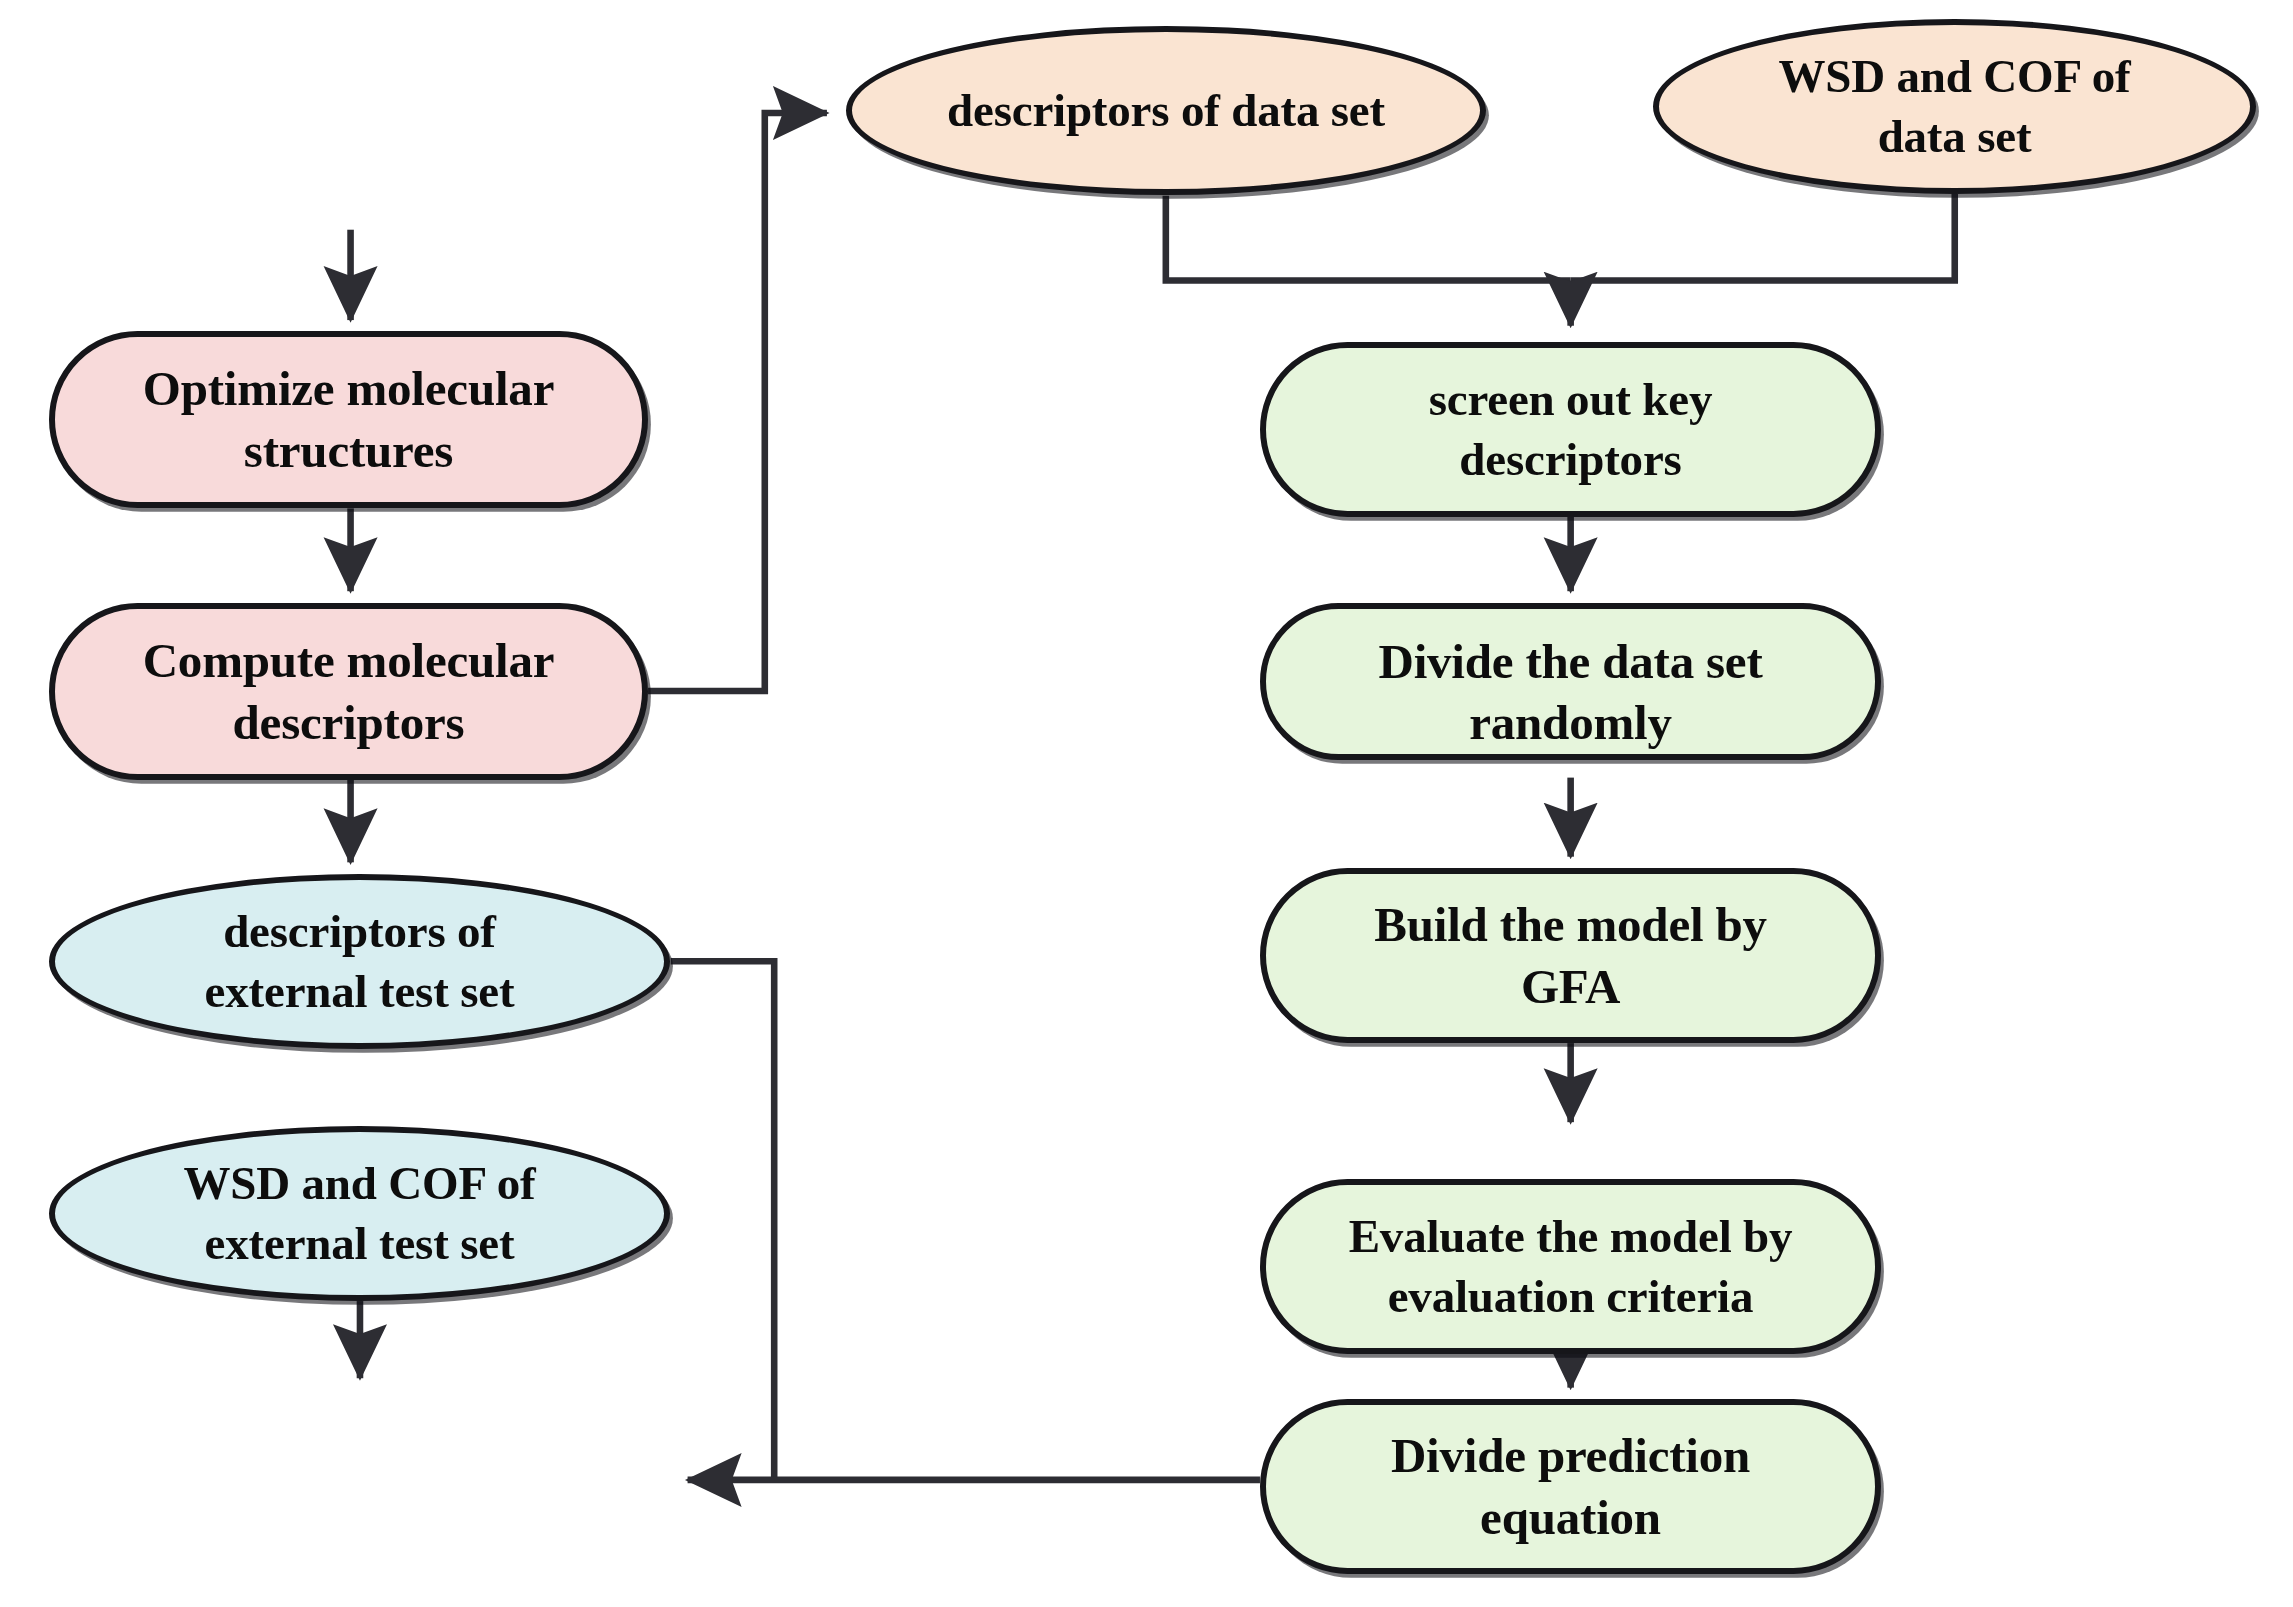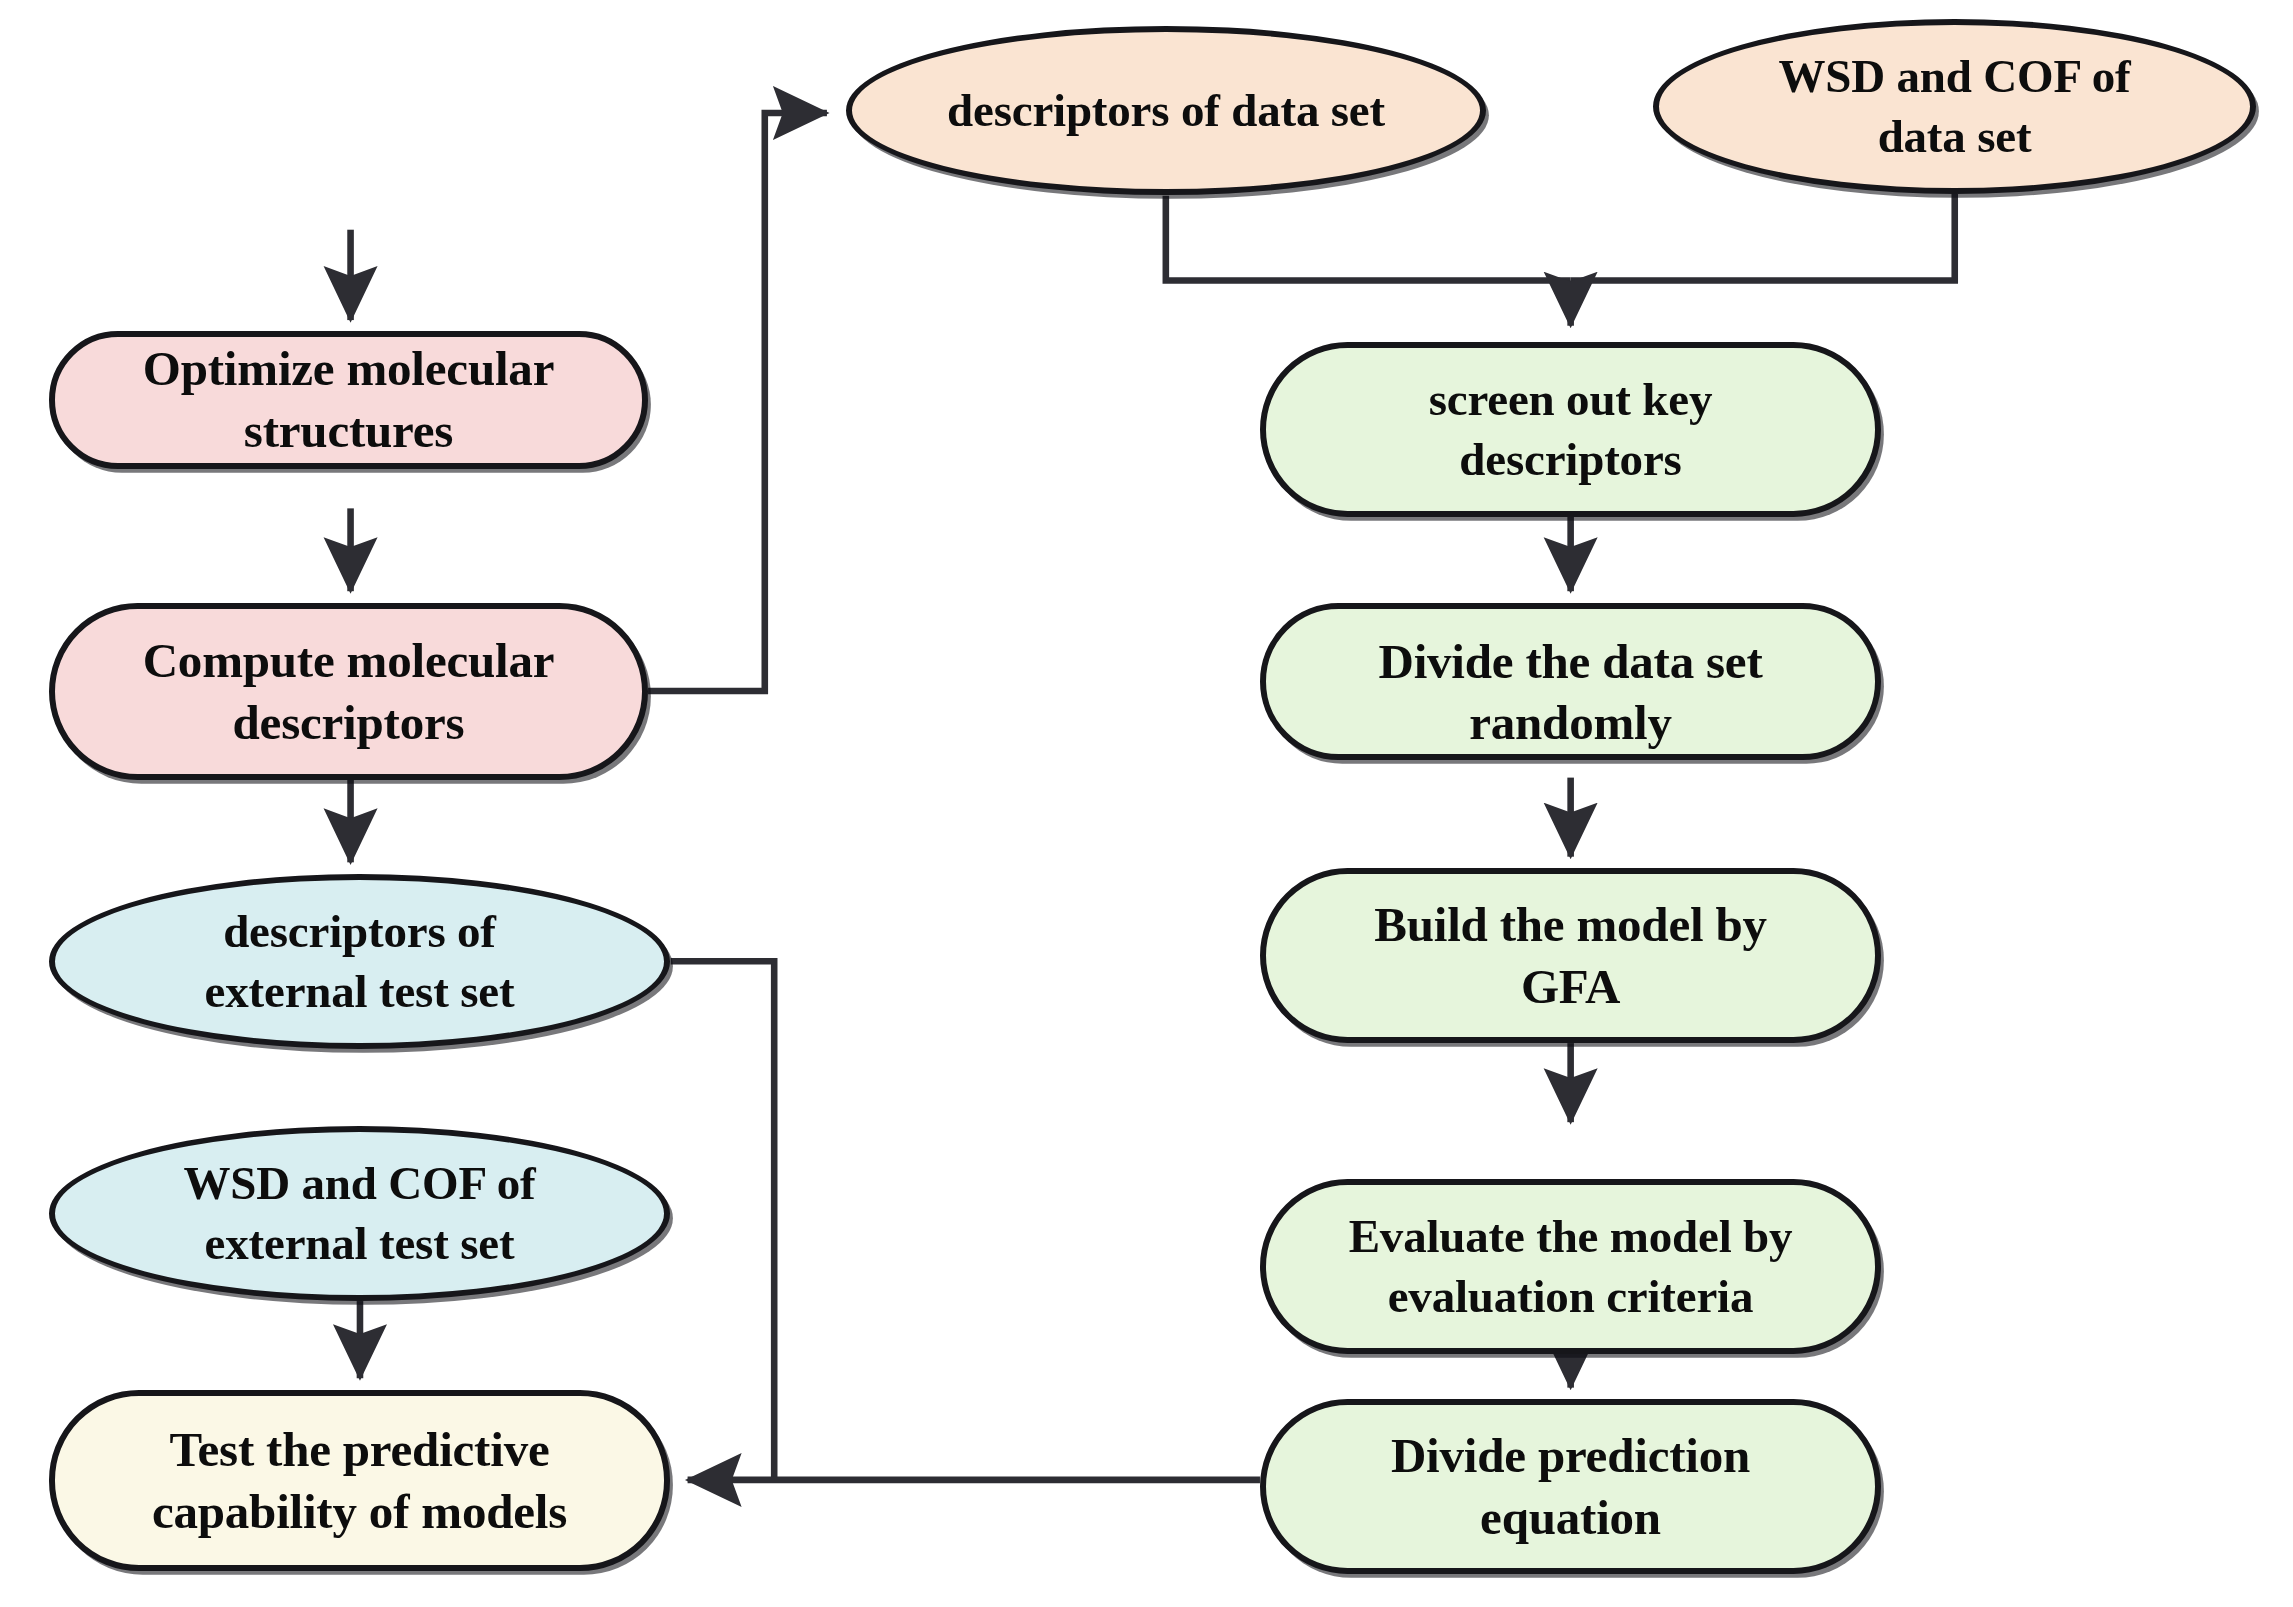--- a/index.html
+++ b/index.html
@@ -122,44 +122,40 @@
     <g>
       <polyline points="712,1021 822,1021 822,1572" fill="none" stroke="#2d2d33" stroke-width="7"></polyline>
     </g>
 
     <g>
       <line x1="1338" y1="1572" x2="730" y2="1572" stroke="#2d2d33" stroke-width="7" marker-end="url(#arrowhead)"></line>
     </g>
   </svg>
 
 
-  <div class="node proc fill-pink fs-52" style="left:49px; top:331px; width:599px; height:138px;">
+  <div class="node proc fill-pink fs-52" style="left:49px; top:331px; width:599px; height:177px;">
     <span class="label">Optimize molecular
 structures</span>
   </div>
 
   <div class="node proc fill-pink fs-52" style="left:49px; top:603px; width:599px; height:177px;">
     <span class="label">Compute molecular
 descriptors</span>
   </div>
 
   <div class="node term fill-blue fs-50" style="left:49px; top:874px; width:621px; height:175px;justify-content:center;">
     <span class="label">descriptors of
 external test set</span>
   </div>
 
   <div class="node term fill-blue fs-50" style="left:49px; top:1126px; width:621px; height:175px;">
     <span class="label">WSD and COF of
 external test set</span>
   </div>
 
-  <div class="node proc fill-cream fs-52" style="left:49px; top:1390px; width:621px; height:181px;">
-    <span class="label">Test the predictive
-capability of models</span>
-  </div>
 
   <div class="node term fill-peach fs-50" style="left:846px; top:26px; width:640px; height:169px;">
     <span class="label">descriptors of data set</span>
   </div>
 
   <div class="node term fill-peach fs-50" style="left:1653px; top:19px; width:603px; height:175px;">
     <span class="label">WSD and COF of
 data set</span>
   </div>
 

